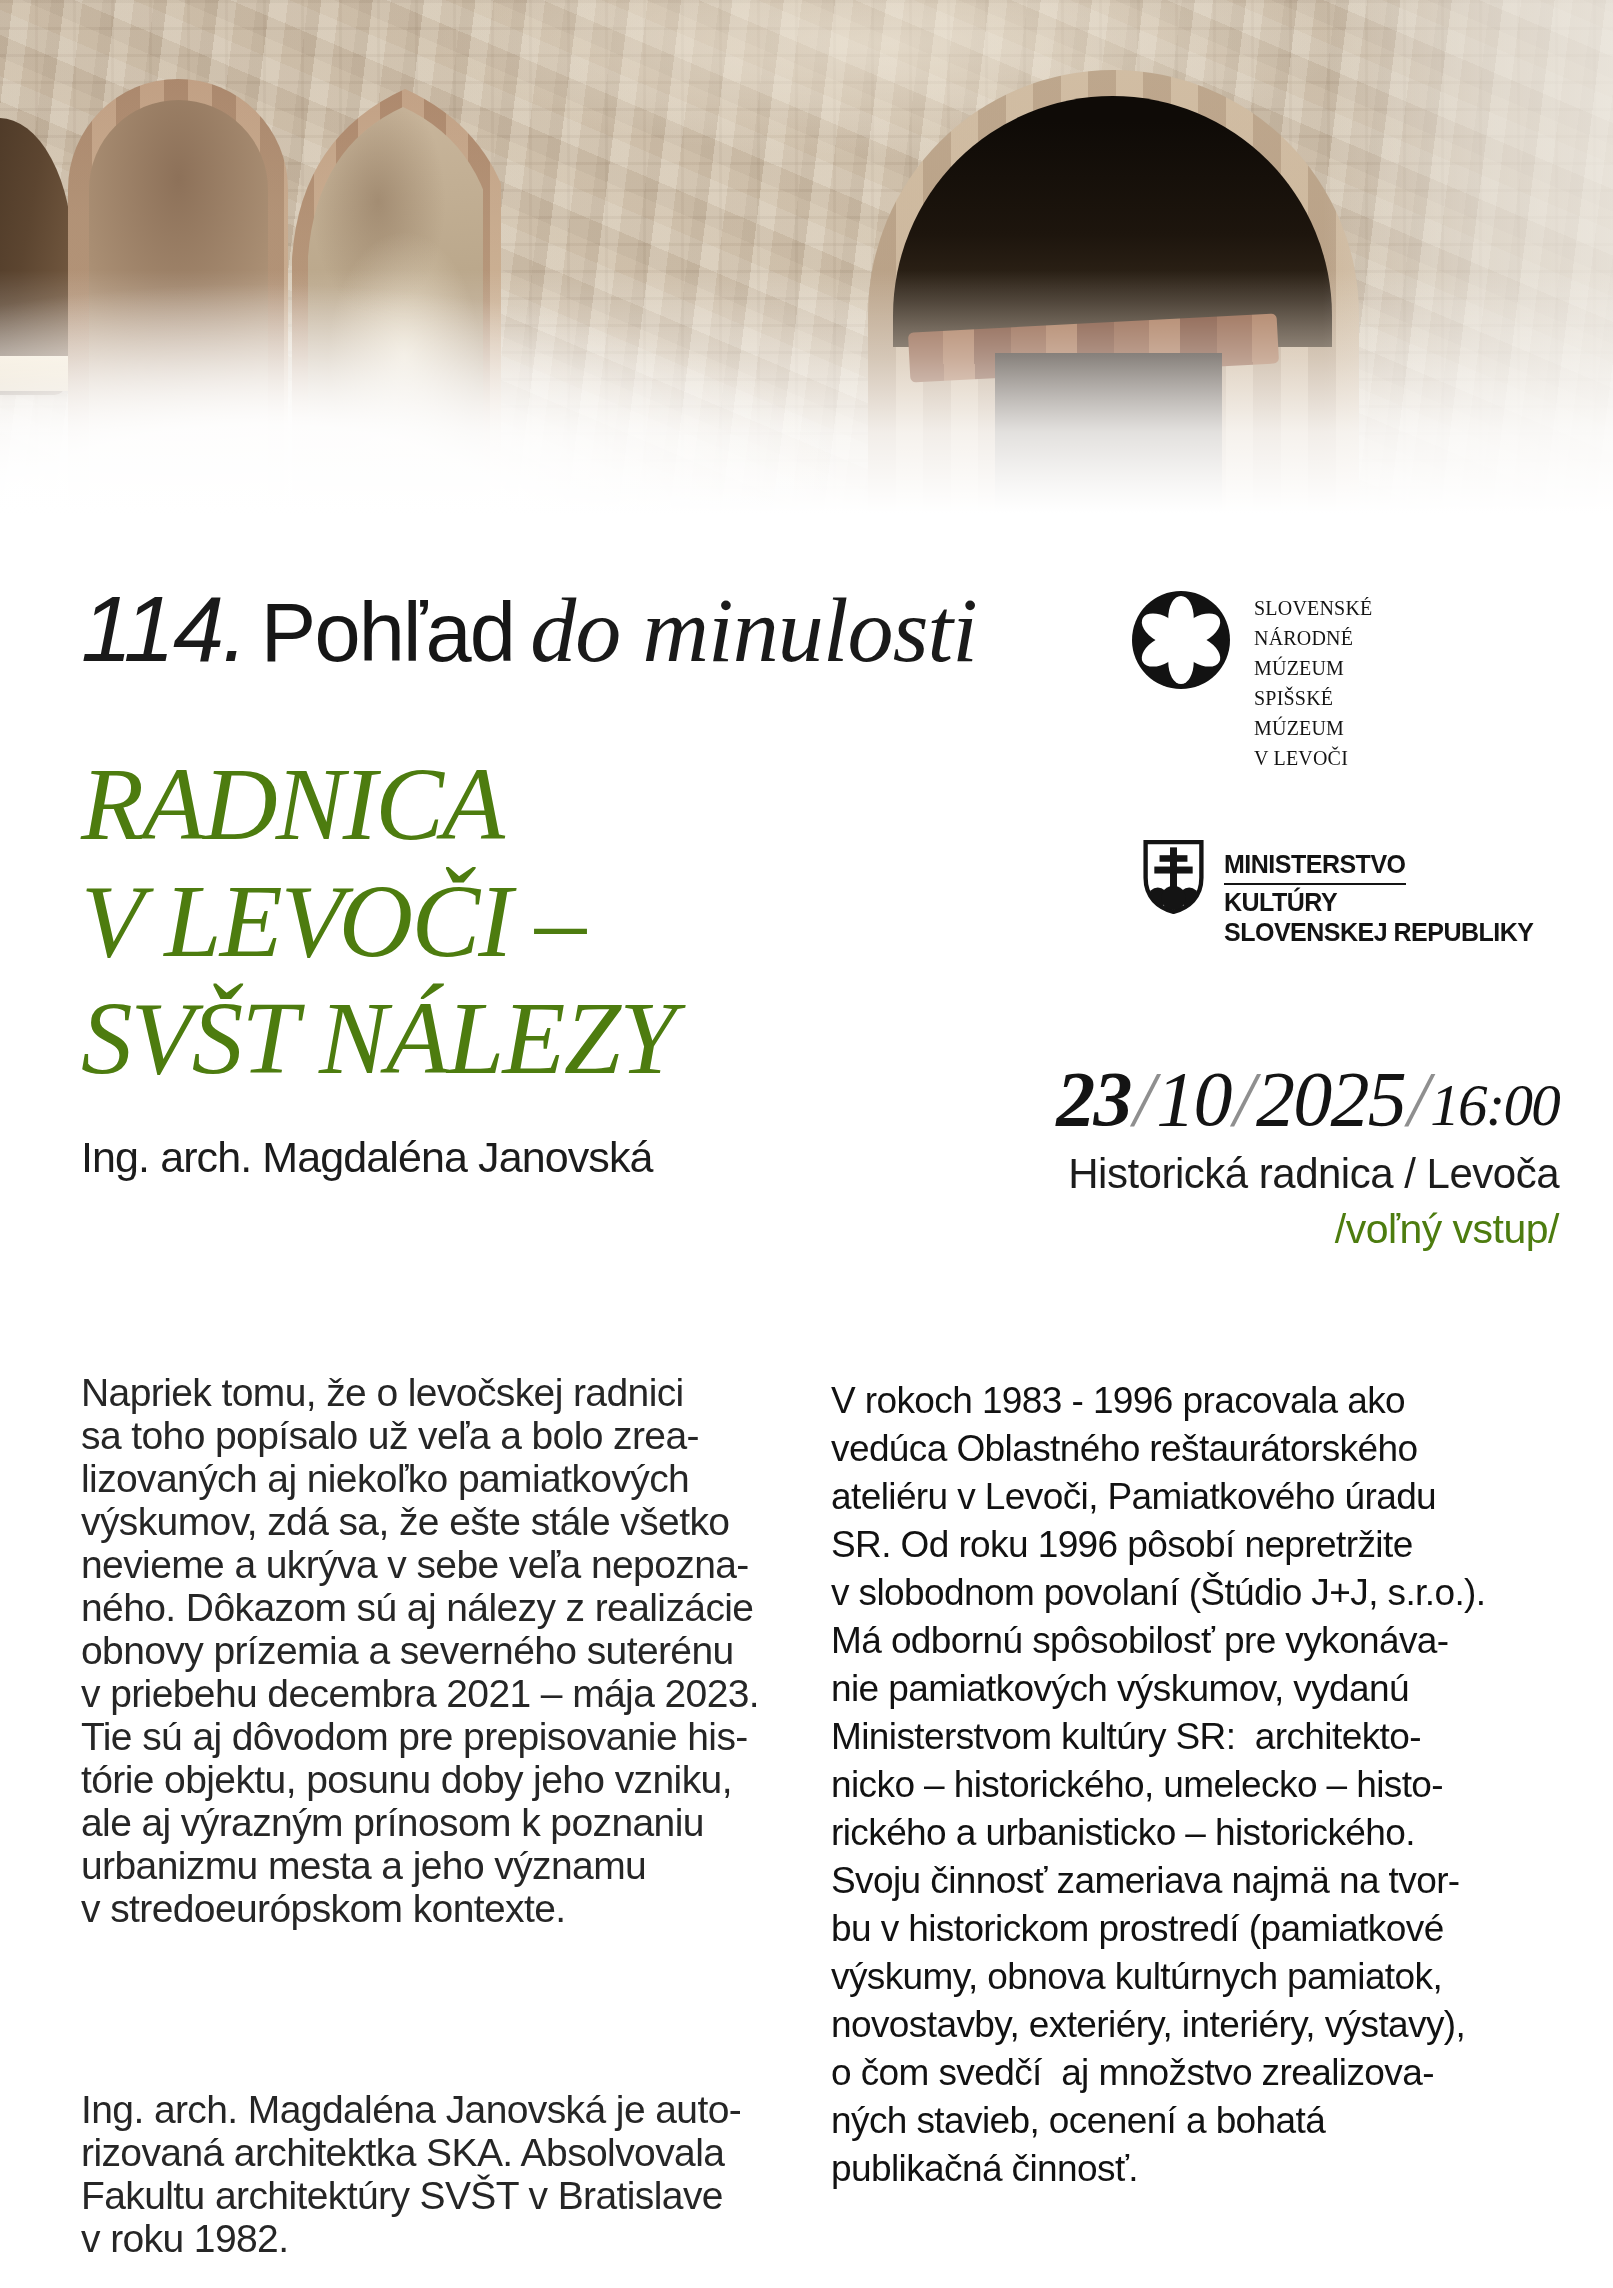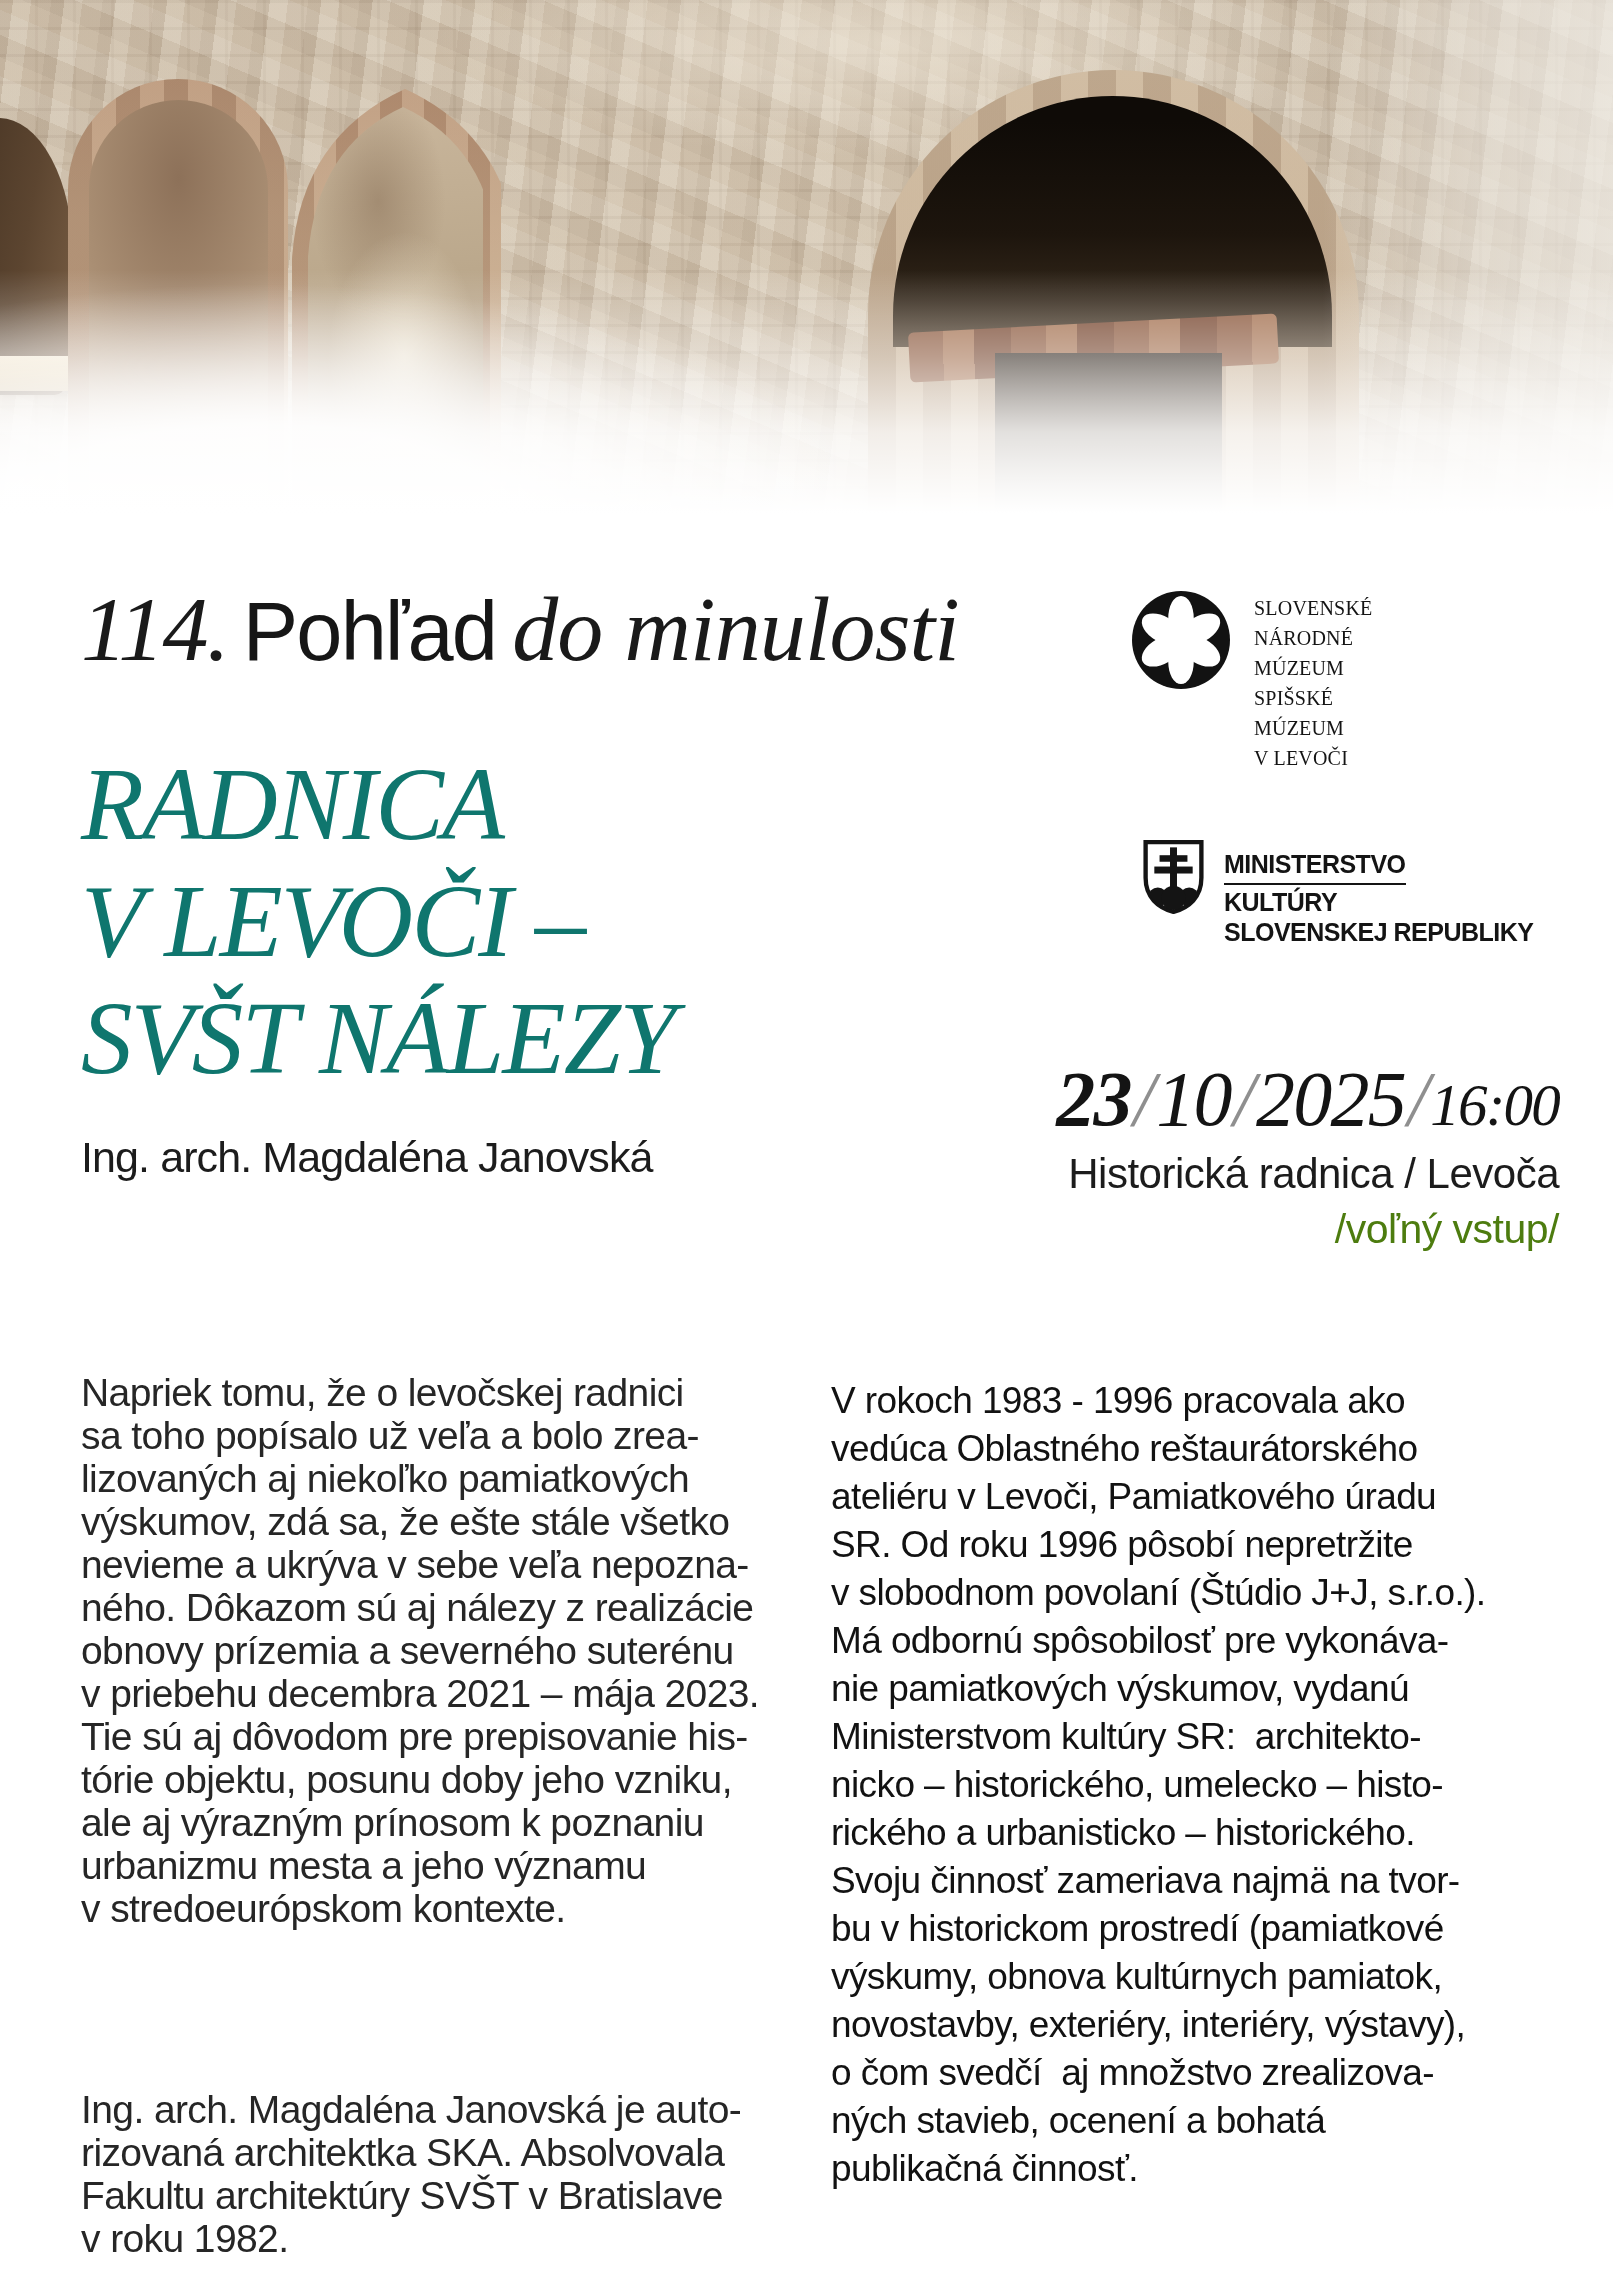--- a/index.html
+++ b/index.html
@@ -90,27 +90,27 @@
   .photo::after{
     content:'';position:absolute;inset:0;z-index:3;
     background:
       radial-gradient(55% 62% at 16% 96%, rgba(255,255,255,.9) 28%, rgba(255,255,255,0) 70%),
       linear-gradient(to bottom, rgba(255,255,255,0) 50%, rgba(255,255,255,.4) 66%, rgba(255,255,255,.82) 80%, #ffffff 95%);
   }
   .series{
     position:absolute;left:81px;top:583px;
     display:flex;align-items:baseline;line-height:1;white-space:nowrap;
   }
-  .series-number{font-family:Liberation Serif, serif;font-style:italic;font-size:92px;letter-spacing:-1.8px;}
+  .series-number{font-family:Liberation Sans, sans-serif;font-style:italic;font-size:92px;letter-spacing:-1.8px;}
   .series-word{font-size:83px;letter-spacing:-1.8px;margin-left:14.8px;color:#161616;}
   .series-rest{font-family:"Liberation Serif","DejaVu Serif",serif;font-style:italic;font-size:92px;letter-spacing:-0.9px;margin-left:16px;}
   .main-title{
     position:absolute;left:81px;top:746px;
     font-family:"Liberation Serif","DejaVu Serif",serif;font-style:italic;
-    font-size:103px;line-height:117px;letter-spacing:-1.8px;color:#0f766e;white-space:pre;
+    font-size:103px;line-height:117px;letter-spacing:-1.8px;color:#4d7c0f;white-space:pre;
   }
   .author{
     position:absolute;left:81px;top:1132px;
     font-size:43px;line-height:1.2;letter-spacing:-0.9px;color:#1c1c1c;white-space:nowrap;
   }
   
   .snm{position:absolute;left:1132px;top:591px;display:flex;gap:24px;}
   .snm-text{
     font-family:"Liberation Serif","DejaVu Serif",serif;
     font-size:20px;line-height:30px;letter-spacing:0.2px;color:#141414;white-space:pre;

